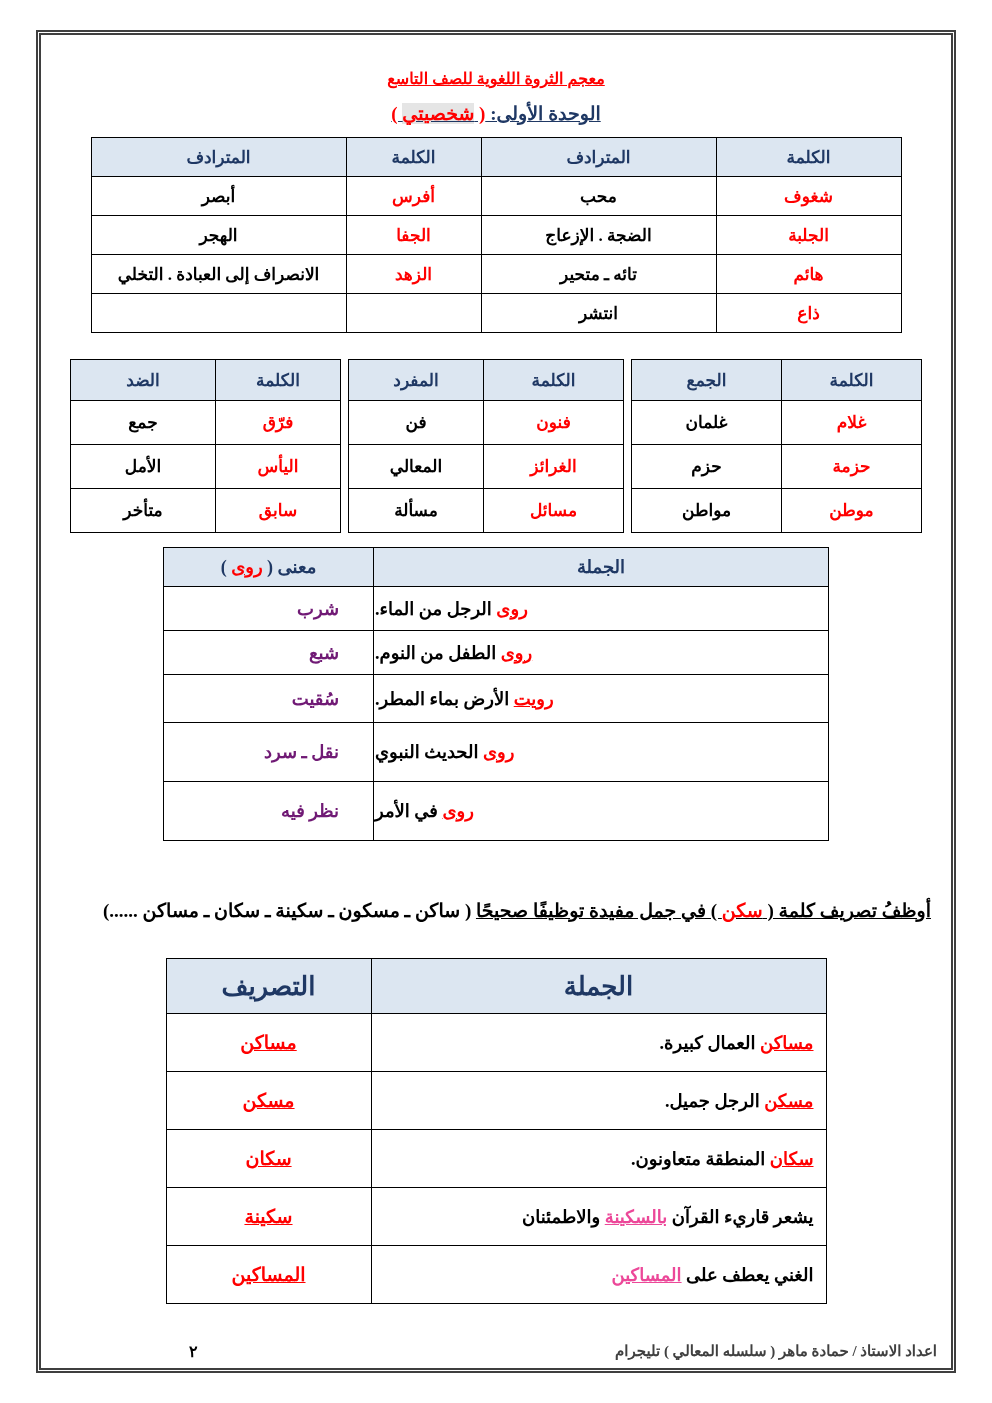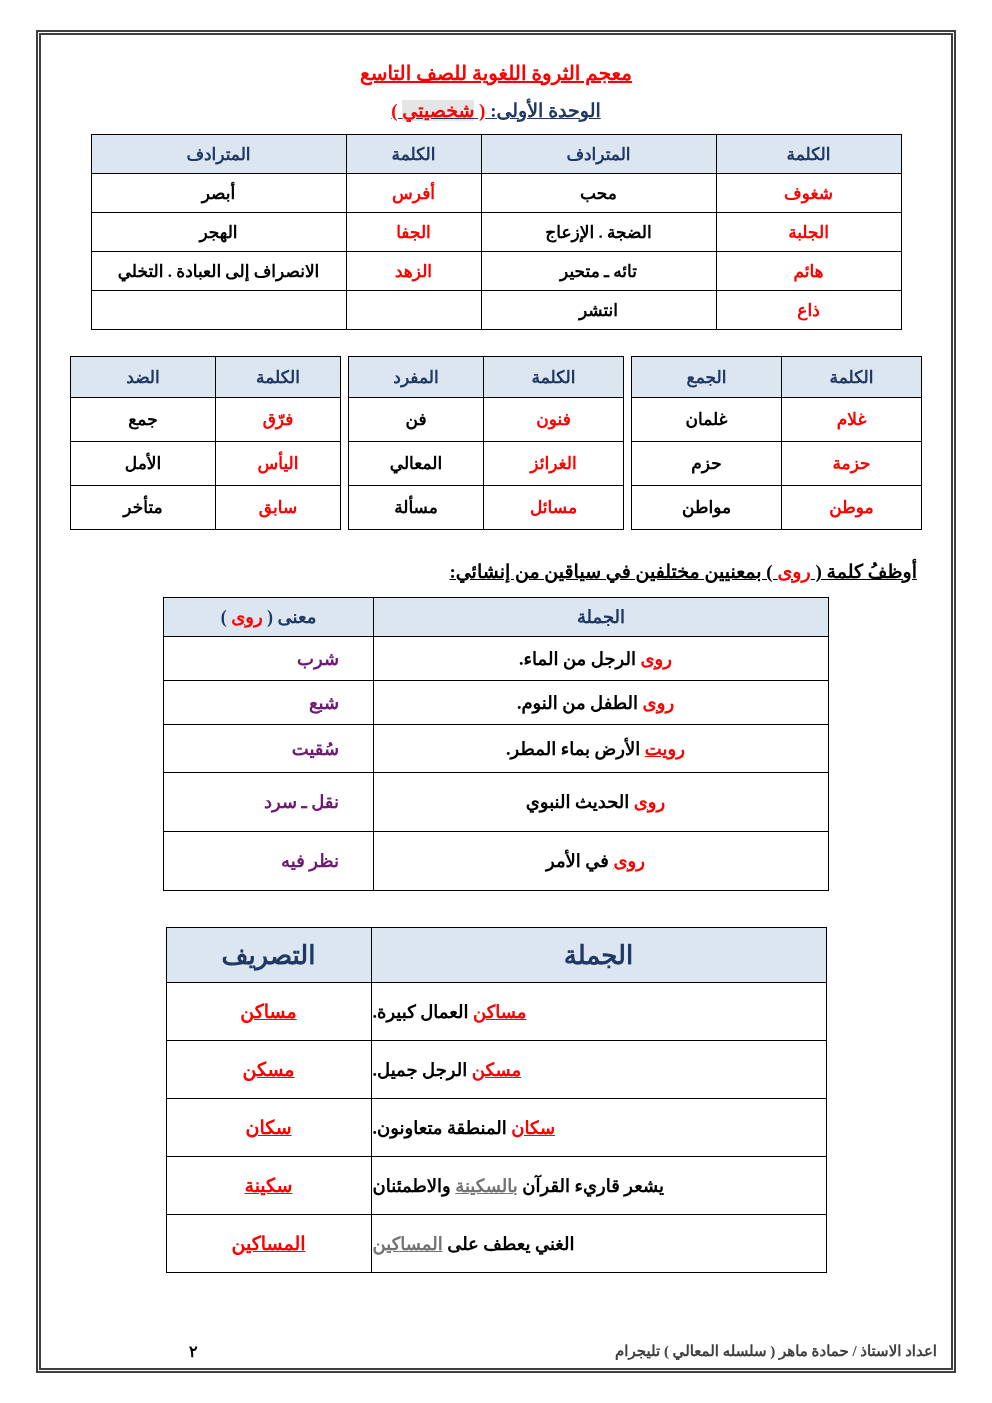--- a/index.html
+++ b/index.html
@@ -4,21 +4,21 @@
 <style>
   html,body{margin:0;padding:0;}
   body{
     width:992px;height:1403px;position:relative;background:#ffffff;
     font-family:"Liberation Serif","DejaVu Serif",serif;
     font-weight:bold;color:#000;overflow:hidden;
   }
   .frame{position:absolute;top:30px;left:36px;right:36px;bottom:30px;border:5px double #3f3f3f;}
   .content{position:absolute;inset:0;direction:rtl;padding:14px 16px 0;}
 
-  .doc-title{text-align:center;font-size:20px;color:#ff0000;text-decoration:underline;margin-top:12px;}
+  .doc-title{text-align:center;font-size:16px;color:#ff0000;text-decoration:underline;margin-top:20px;}
   .unit-title{text-align:center;font-size:19px;color:#1f3864;text-decoration:underline;margin-top:14px;}
   .red{color:#ff0000;}
   .u{text-decoration:underline;}
   .hl{background:#e5e5e5;}
 
   table{border-collapse:collapse;table-layout:fixed;direction:rtl;}
   th,td{border:1px solid #000;text-align:center;vertical-align:middle;font-weight:bold;overflow:hidden;}
   th{background:#dce6f1;color:#1f3864;}
 
   .t1{width:810px;margin:12px auto 0;font-size:17px;}
@@ -29,33 +29,33 @@
   .t-small{font-size:17px;}
   .t-small th{height:38px;}
   .t-small td{height:41px;}
   .t-plural{width:290px;}
   .t-singular{width:275px;}
   .t-antonym{width:270px;}
 
   .h-rawa{margin:30px 18px 0 0;font-size:19px;text-decoration:underline;}
   .t-rawa{width:665px;margin:14px auto 0;font-size:18px;}
   .t-rawa th{height:36px;font-size:18px;}
-  .t-rawa td.sent{text-align:center;padding-right:12px;}
+  .t-rawa td.sent{text-align:left;padding-right:12px;}
   .t-rawa td.mean{text-align:right;padding-right:34px;color:#701a75;}
   .t-rawa tbody tr:nth-child(1) td,.t-rawa tbody tr:nth-child(2) td{height:41px;}
   .t-rawa tbody tr:nth-child(3) td{height:45px;margin-top:7px;}
   .t-rawa tbody tr:nth-child(4) td,.t-rawa tbody tr:nth-child(5) td{height:56px;}
 
   .h-sakan{margin:58px 4px 0 2px;font-size:19px;}
   .t-sakan{width:660px;margin:36px auto 0;font-size:19px;}
   .t-sakan th{height:52px;font-size:26px;}
   .t-sakan td{height:55px;margin-left:12px;}
-  .t-sakan td.sent{text-align:left;padding-right:12px;font-size:18px;}
+  .t-sakan td.sent{text-align:right;padding-right:12px;font-size:18px;}
   .kw-red{color:#ff0000;text-decoration:underline;}
-  .kw-navy{color:#737373;text-decoration:underline;}
+  .kw-navy{color:#ec4899;text-decoration:underline;}
   .form-word{color:#ff0000;text-decoration:underline;}
 
   .footer{position:absolute;left:0;right:0;bottom:4px;height:22px;direction:rtl;font-size:15px;}
   .credit{position:absolute;right:14px;top:0;color:#404040;}
   .pagenum{position:absolute;left:148px;top:0;color:#000;font-size:16px;}
 </style>
 </head>
 <body>
 
 <div class="frame">
@@ -186,21 +186,20 @@
           </tr>
           <tr>
             <td class="red">سابق</td>
             <td>متأخر</td>
           </tr>
         </tbody>
       </table>
 
     </div>
 
-    <div class="h-rawa"><span>أوظفُ كلمة ( </span><span class="red">روى</span><span> ) بمعنيين مختلفين في سياقين من إنشائي:</span></div>
 
     <table class="t-rawa">
       <colgroup>
           <col style="width:455px">
           <col style="width:210px">
         </colgroup>
       <thead>
         <tr>
           <th>الجملة</th>
           <th><span>معنى ( </span><span class="red u">روى</span><span> )</span></th>
@@ -223,20 +222,21 @@
           <td class="sent"><span class="kw-red">روى</span><span> الحديث النبوي</span></td>
           <td class="mean">نقل ـ سرد</td>
         </tr>
         <tr>
           <td class="sent"><span class="kw-red">روى</span><span> في الأمر</span></td>
           <td class="mean">نظر فيه</td>
         </tr>
       </tbody>
     </table>
 
+    <div class="h-sakan"><span class="u"><span>أوظفُ تصريف كلمة ( </span><span class="red">سكن</span><span> ) في جمل مفيدة توظيفًا صحيحًا</span></span><span> ( ساكن ـ مسكون ـ سكينة ـ سكان ـ مساكن ......)</span></div>
 
     <table class="t-sakan">
       <colgroup>
           <col style="width:455px">
           <col style="width:205px">
         </colgroup>
       <thead>
         <tr>
           <th>الجملة</th>
           <th>التصريف</th>

